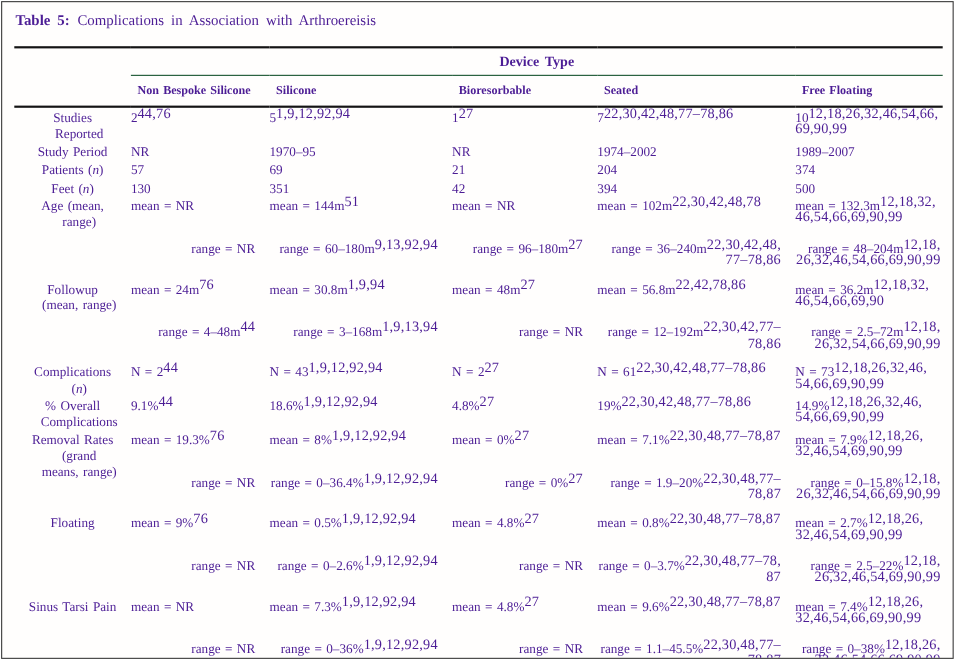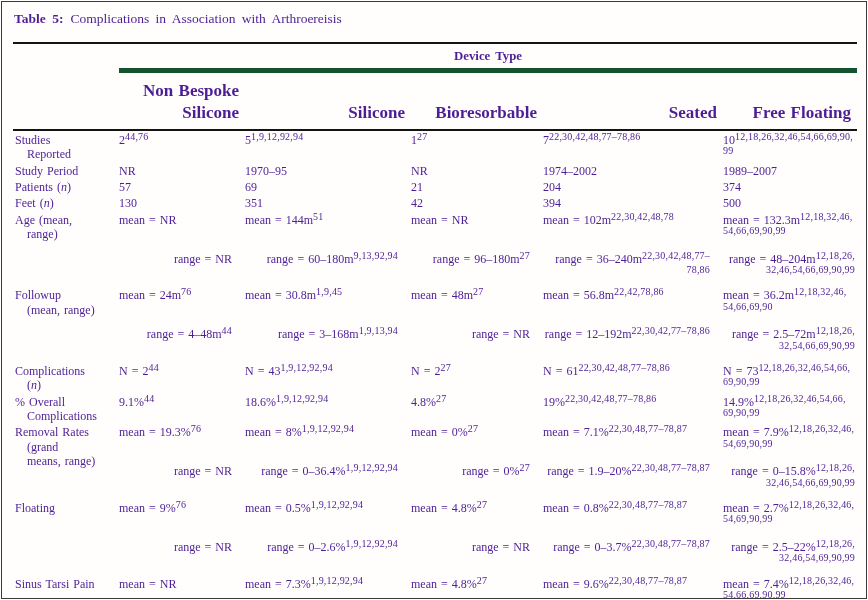--- a/index.html
+++ b/index.html
@@ -38,55 +38,55 @@
   table.cmp col.c-4 { width: 180px; }
   table.cmp col.c-5 { width: 134px; }
 
   thead tr.group-row th {
     border-top: 2px solid #141414;
     padding: 5px 0 4px;
   }
   th.group-cell {
     font-weight: bold;
     text-align: center;
-    border-bottom: 5px solid #14532d;
+    border-bottom: 1px solid #14532d;
     font-size: 12.8px;
     word-spacing: 2px;
   }
   thead tr.cols-row th {
     border-bottom: 2px solid #141414;
     font-weight: bold;
-    text-align: right;
+    text-align: left;
     vertical-align: bottom;
     padding: 7px 6px 6px;
-    font-size: 17px;
+    font-size: 11px;
     line-height: 1.25;
     word-spacing: 1px;
   }
   thead tr.cols-row th.corner { padding: 0; }
 
   tbody th.row-label {
     font-weight: normal;
-    text-align: left;
+    text-align: center;
     vertical-align: top;
     padding: 2px 2px 0 14px;
     text-indent: -12px;
     word-spacing: 1px;
   }
   tbody td.data-cell {
     vertical-align: top;
     padding: 2px 13px 0 0;
     word-spacing: 1px;
   }
   tbody td.data-cell:last-child { padding-right: 2px; }
   tbody tr.pair-range td { padding-top: 10px; text-align: right; }
   tbody tr.sect td, tbody tr.sect th { padding-top: 8px; margin-left: 25px; }
 
   sup {
-    font-size: 10px;
+    font-size: 13px;
     line-height: 0;
     vertical-align: baseline;
     position: relative;
     top: -4px;
     letter-spacing: 0.2px;
   }
   i { font-style: italic; }
 </style>
 </head>
 <body>
@@ -163,21 +163,21 @@
         <tr class="row pair-range">
           <td class="data-cell">range = NR</td>
           <td class="data-cell">range = 60–180m<sup>9,​13,​92,​94</sup></td>
           <td class="data-cell">range = 96–180m<sup>27</sup></td>
           <td class="data-cell">range = 36–240m<sup>22,​30,​42,​48,​77–78,​86</sup></td>
           <td class="data-cell">range = 48–204m<sup>12,​18,​26,​32,​46,​54,​66,​69,​90,​99</sup></td>
         </tr>
         <tr class="row pair-mean sect">
           <th class="row-label" scope="row" rowspan="2">Followup<br>(mean, range)</th>
           <td class="data-cell">mean = 24m<sup>76</sup></td>
-          <td class="data-cell">mean = 30.8m<sup>1,​9,​45</sup></td>
+          <td class="data-cell">mean = 30.8m<sup>1,​9,​94</sup></td>
           <td class="data-cell">mean = 48m<sup>27</sup></td>
           <td class="data-cell">mean = 56.8m<sup>22,​42,​78,​86</sup></td>
           <td class="data-cell">mean = 36.2m<sup>12,​18,​32,​46,​54,​66,​69,​90</sup></td>
         </tr>
         <tr class="row pair-range">
           <td class="data-cell">range = 4–48m<sup>44</sup></td>
           <td class="data-cell">range = 3–168m<sup>1,​9,​13,​94</sup></td>
           <td class="data-cell">range = NR</td>
           <td class="data-cell">range = 12–192m<sup>22,​30,​42,​77–78,​86</sup></td>
           <td class="data-cell">range = 2.5–72m<sup>12,​18,​26,​32,​54,​66,​69,​90,​99</sup></td>

